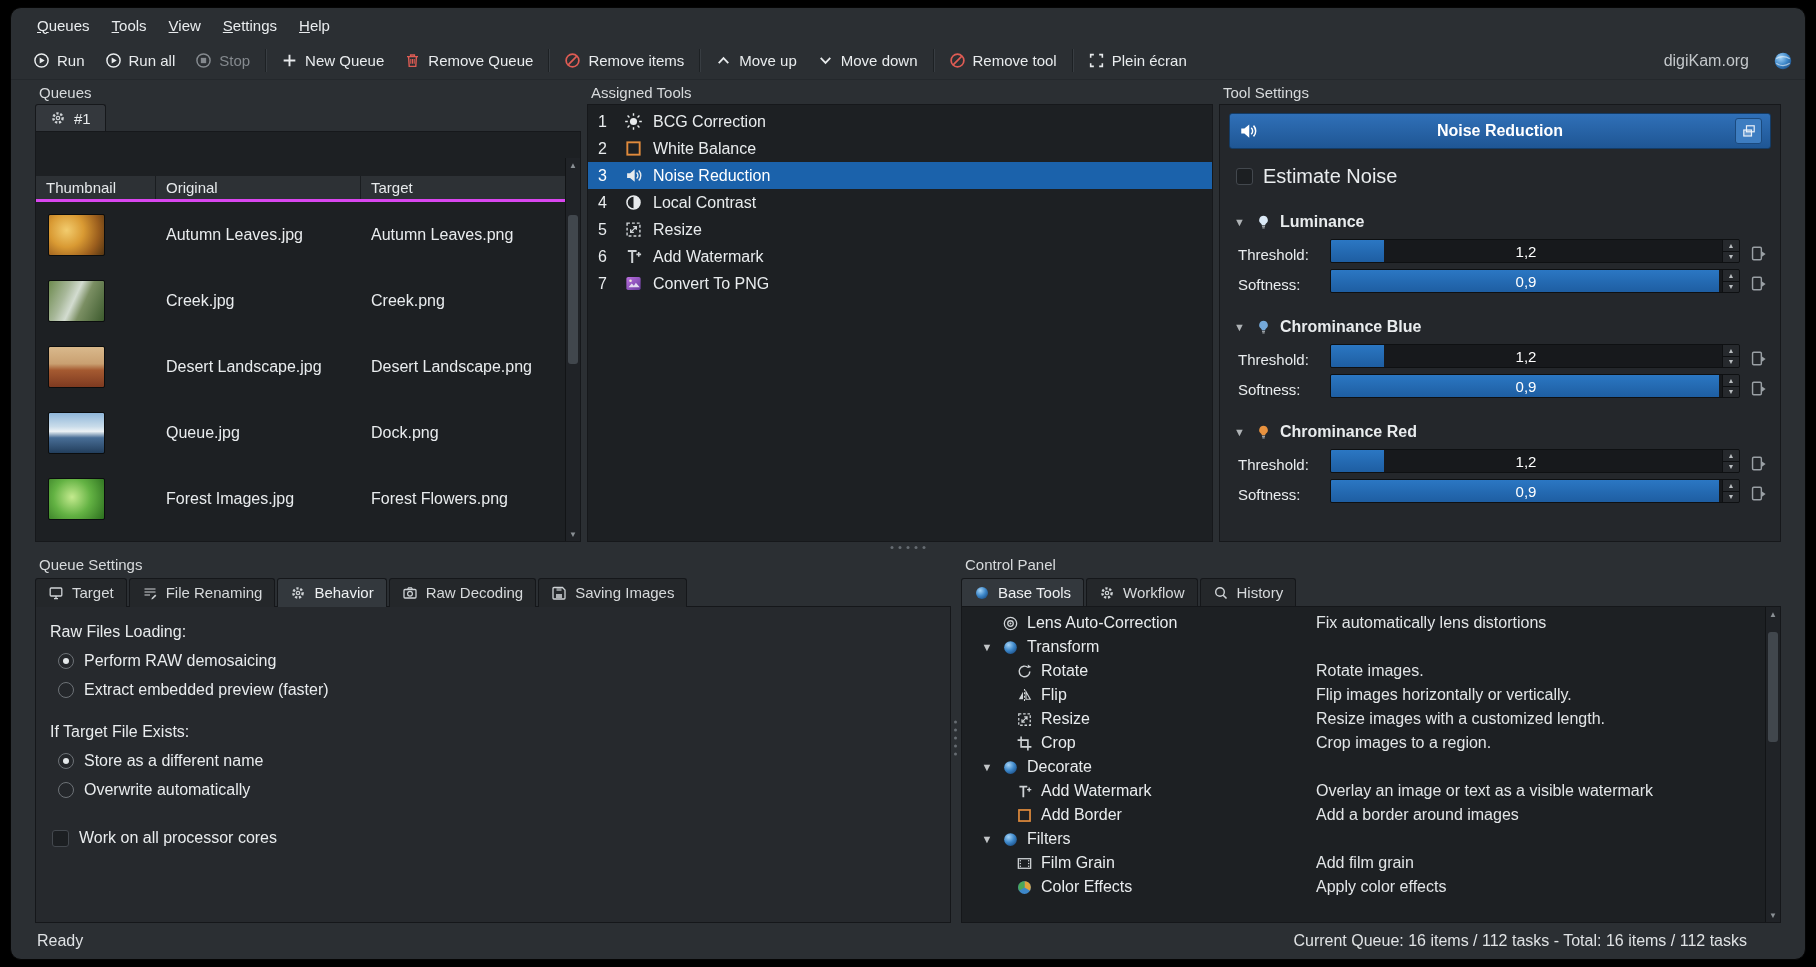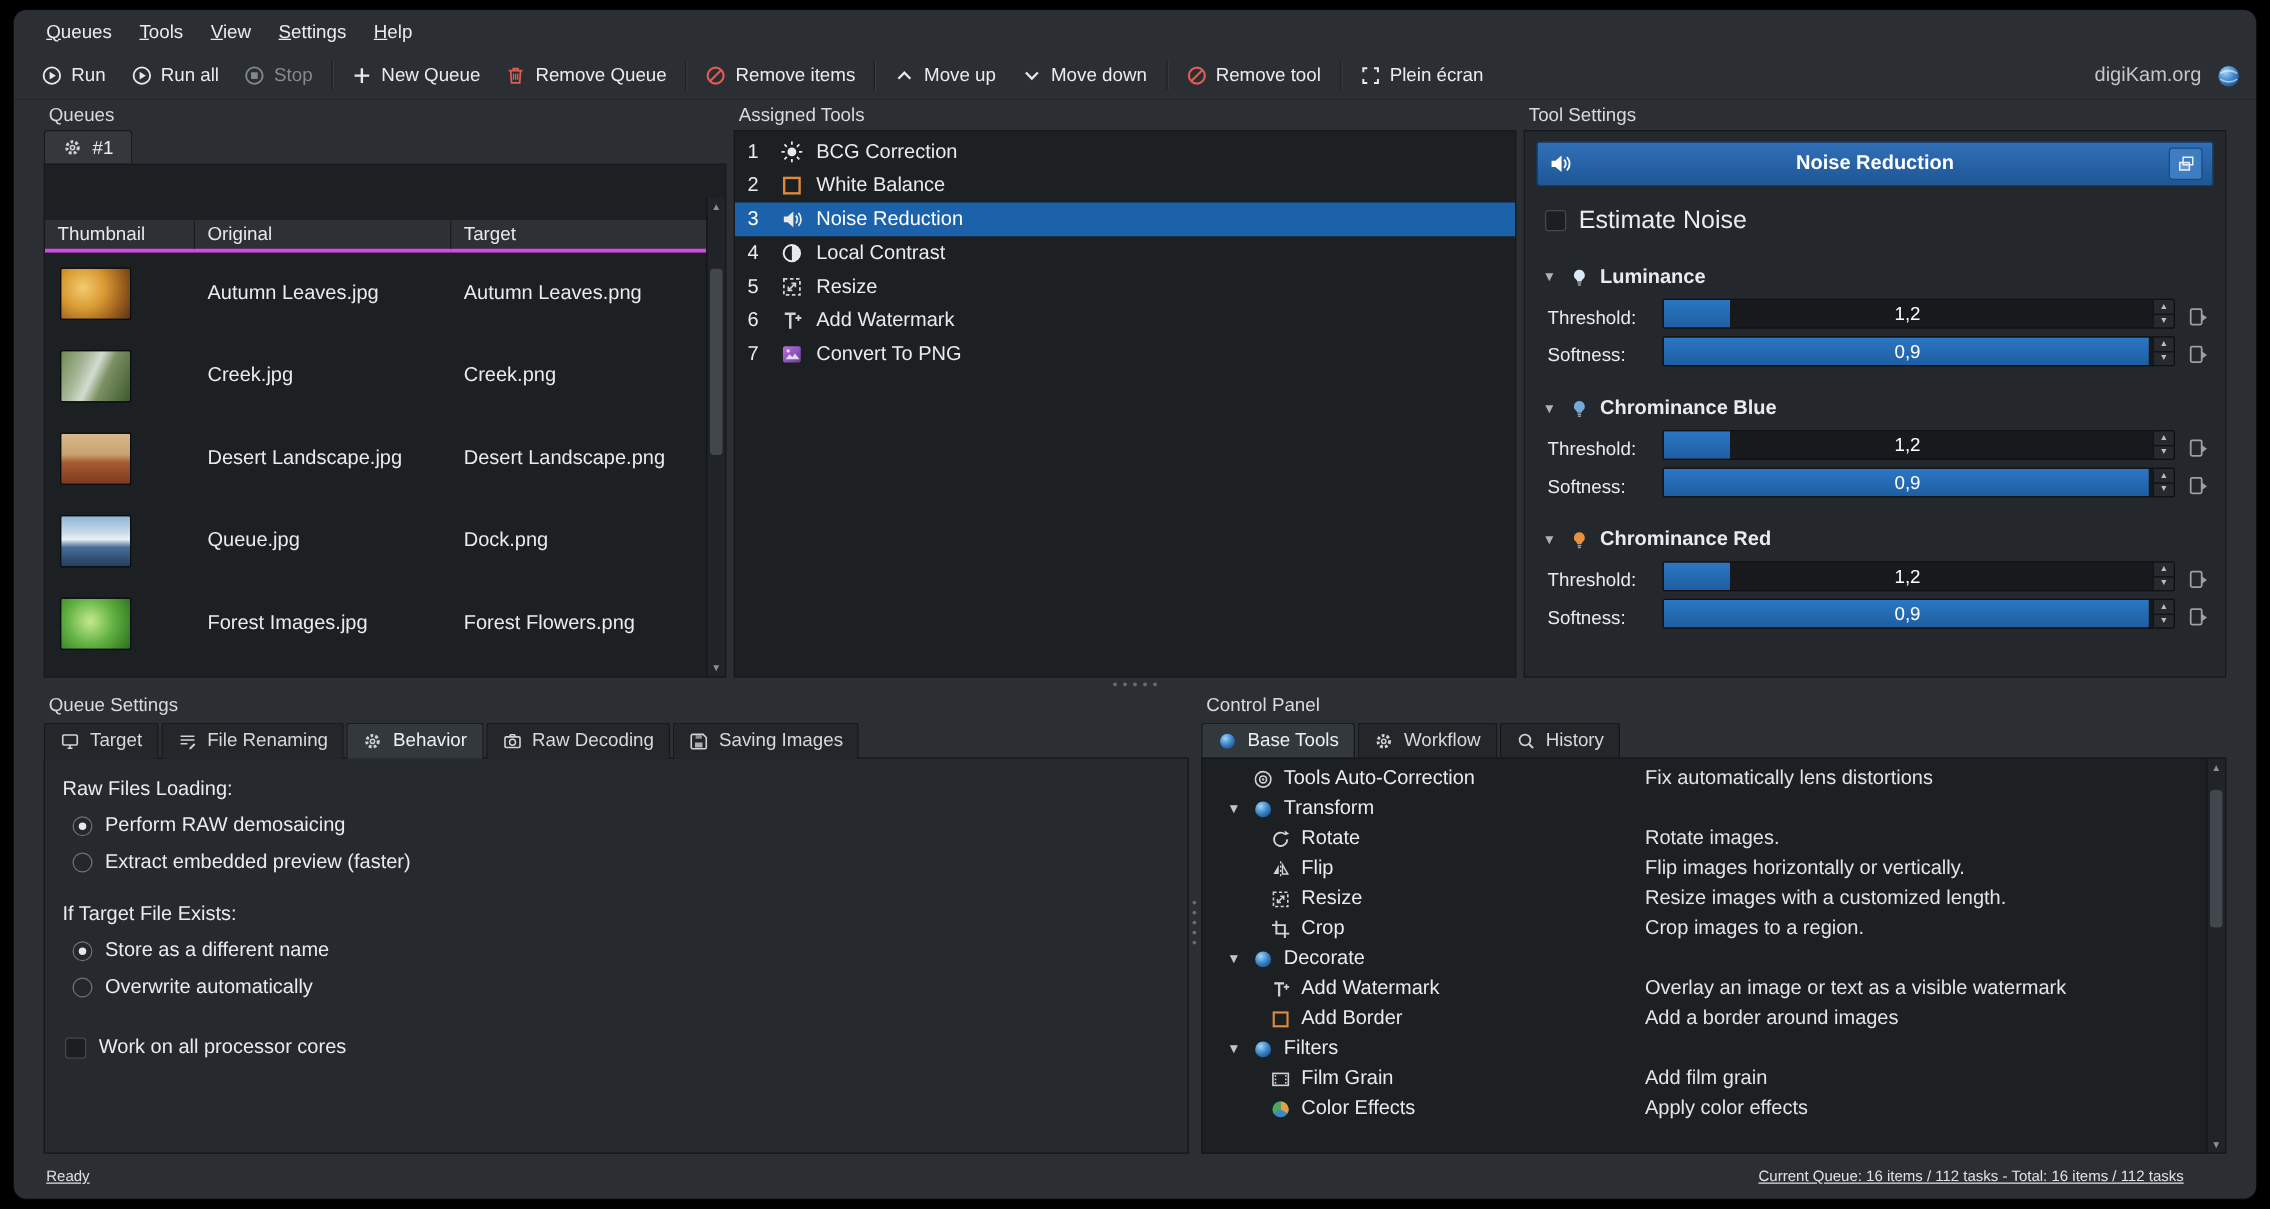--- a/index.html
+++ b/index.html
@@ -22,21 +22,21 @@
   .i16 { width:16px; height:16px; }
   .i19 { width:19px; height:19px; }
   .i20 { width:20px; height:20px; }
   .white { color:#e7eaec; }
   .red { color:#df5c54; }
   .gray { color:#84898e; }
   .orange { color:#e08a3c; }
   .ltgray { color:#cfd3d6; }
   .tbtn.disabled { color:#84898e; }
   .tsep { width:1px; align-self:stretch; margin:7px 5px; background:#1d2124; box-shadow:1px 0 0 #383d42; }
-  .brand { margin-left:auto; display:flex; align-items:center; gap:12px; color:#c3c7ca; font-size:16px; }
+  .brand { margin-left:auto; display:flex; align-items:center; gap:24px; color:#c3c7ca; font-size:16px; }
 
   
   .main { position:absolute; top:72px; bottom:36px; left:0; right:0; padding:0 24px;
           display:flex; flex-direction:column; }
   .top { height:462px; display:flex; gap:6px; }
   .panel { display:flex; flex-direction:column; min-width:0; }
   .panel-title { height:24px; font-size:15px; color:#d7dadc; padding-left:4px; display:flex; align-items:center; }
 
   
   .queues-panel { width:546px; }
@@ -130,21 +130,21 @@
   .cp-content { flex:1; background:#1d2023; border:1px solid #15171a; position:relative;
                 overflow:hidden; padding-top:4px; }
   .trow { height:24px; display:flex; align-items:center; font-size:16px; }
   .tname { width:354px; flex:none; display:flex; align-items:center; gap:8px; overflow:hidden; white-space:nowrap; }
   .sp10 { width:10px; flex:none; } .sp14 { width:14px; flex:none; } .sp46 { width:46px; flex:none; }
   .tarr { width:14px; flex:none; color:#c2c5c7; font-size:11px; text-align:center; }
   .tdesc { color:#e2e5e7; white-space:nowrap; overflow:hidden; }
 
   
   .statusbar { position:absolute; left:0; right:0; bottom:0; height:36px; display:flex; align-items:center;
-               padding:0 26px; font-size:12px; color:#dfe2e4;text-decoration:underline; }
+               padding:0 26px; font-size:16px; color:#dfe2e4; }
   .statusbar .right { margin-left:auto; margin-right:32px; }
   u { text-decoration:underline; }
 </style>
 </head>
 <body>
 
 <svg width="0" height="0" style="position:absolute" aria-hidden="true">
   <defs>
     <radialGradient id="gBall" cx="35%" cy="30%" r="80%">
       <stop offset="0%" stop-color="#a5d4f7"></stop>
@@ -738,21 +738,21 @@
           </div>
         </div>
         <div class="cp-content">
           <div class="trow">
             <div class="tname">
                 <span class="sp10"></span>
                 <span class="sp14"></span>
               <svg class="ic i17 ltgray">
                   <use href="#s-lens"></use>
                 </svg>
-              <span>Tools Auto-Correction</span>
+              <span>Lens Auto-Correction</span>
               </div>
             <span class="tdesc">Fix automatically lens distortions</span>
           </div>
           <div class="trow">
             <div class="tname">
                 <span class="sp10"></span>
                 <span class="tarr">▼</span>
               <svg class="ic i17">
                   <use href="#s-ball"></use>
                 </svg>

